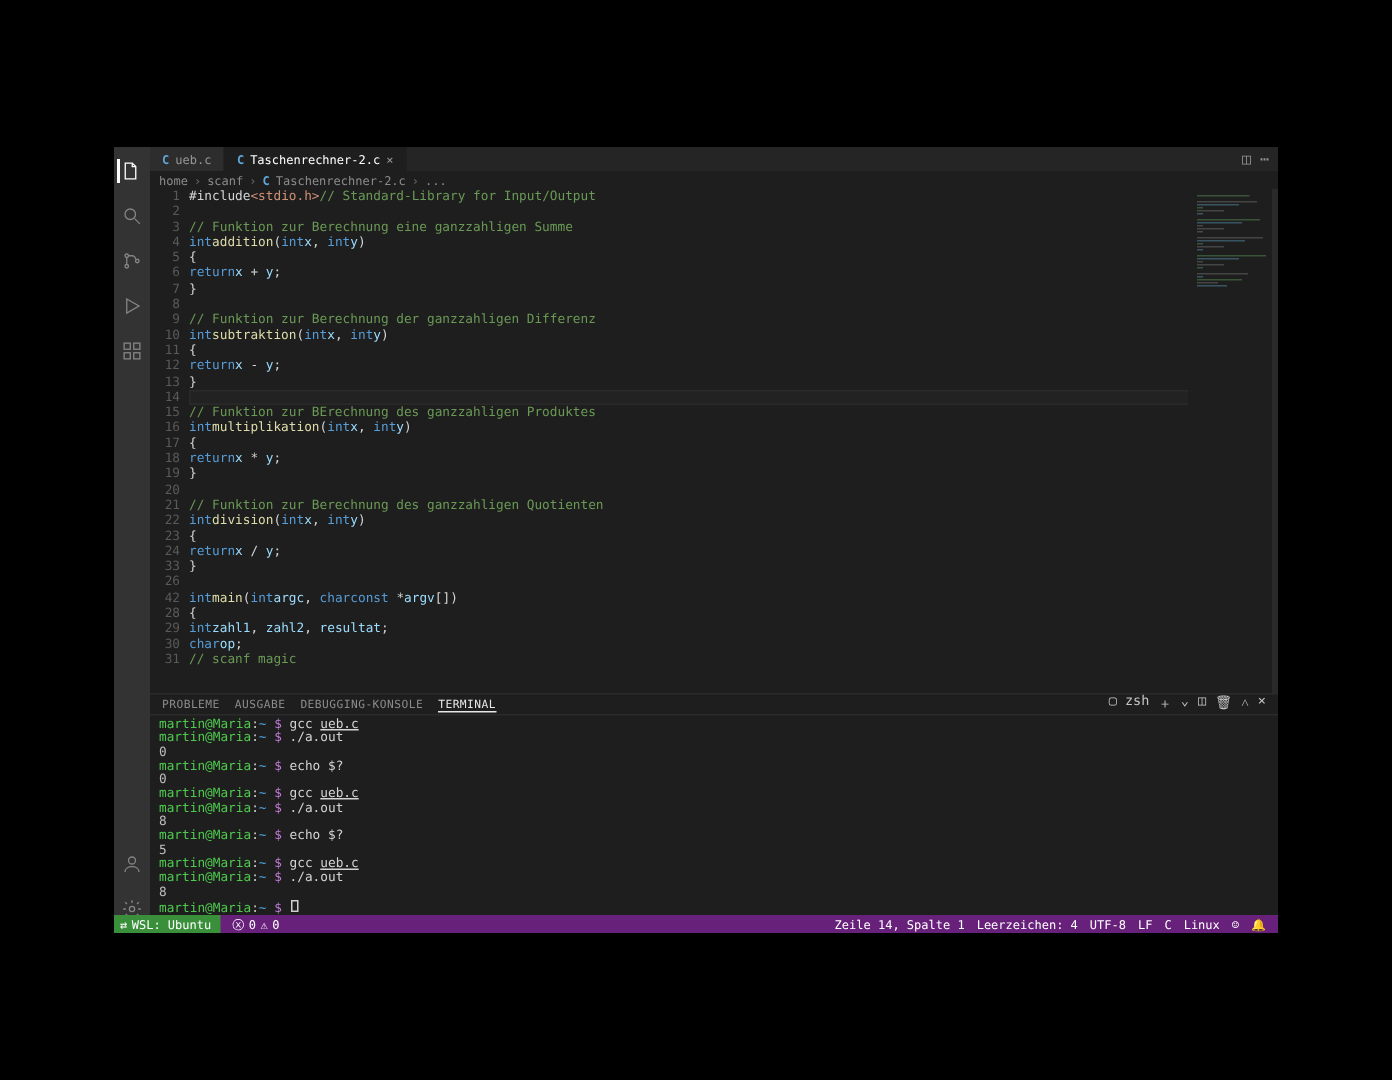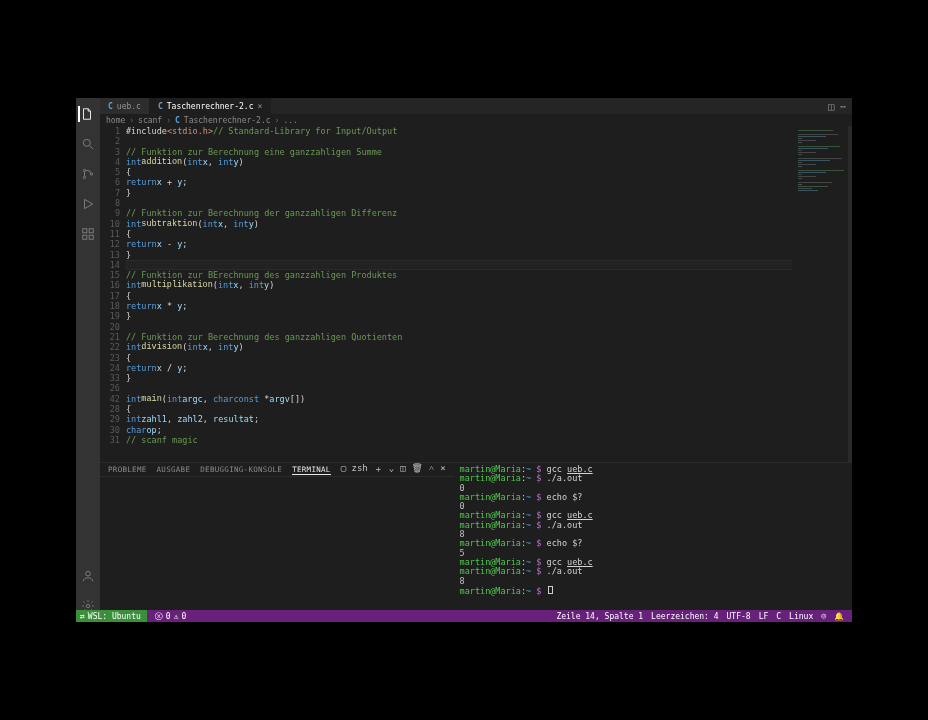--- a/index.html
+++ b/index.html
@@ -112,38 +112,38 @@
     flex: 1;
     color: #d4d4d4;
     white-space: pre;
   }
   .code-row { display: flex; }
   .code-row.current { background: rgba(255,255,255,0.02); box-shadow: inset 0 0 0 1px #2a2a2a; }
   .lineno { display: block; }
   .tok-comment { color: #6a9955; }
   .tok-kw      { color: #569cd6; }
   .tok-type    { color: #569cd6; }
-  .tok-fn      { color: #dcdcaa; font-family: Liberation Mono, monospace; }
+  .tok-fn      { color: #dcdcaa; }
   .tok-var     { color: #9cdcfe; }
   .tok-str     { color: #ce9178; }
   .tok-pun     { color: #d4d4d4; }
 
   .minimap { position: absolute; right: 0; top: 0; width: 60px; height: 100%; background: #1e1e1e; opacity: .9; padding: 4px 6px; overflow: hidden; }
   .minimap .ml { height: 1px; margin-bottom: 1px; background: #3d5a3d; }
   .minimap .ml.b { background: #3d5a6a; }
   .minimap .ml.w { background: #4a4a4a; }
 
   .overview-ruler { position: absolute; right: 0; top: 0; width: 4px; height: 100%; background: #2a2a2a; }
 
   
   .panel {
     height: 160px;
     background: #1e1e1e;
     border-top: 1px solid #2b2b2b;
-    display: flex; flex-direction: row;
+    display: flex; flex-direction: column;
   }
   .panel-tabs {
     height: 14px;
     display: flex; align-items: center;
     gap: 10px;
     padding: 0 8px;
     font-size: 7.5px;
     color: #8b8b8b;
     border-bottom: 1px solid #2b2b2b;
   }

